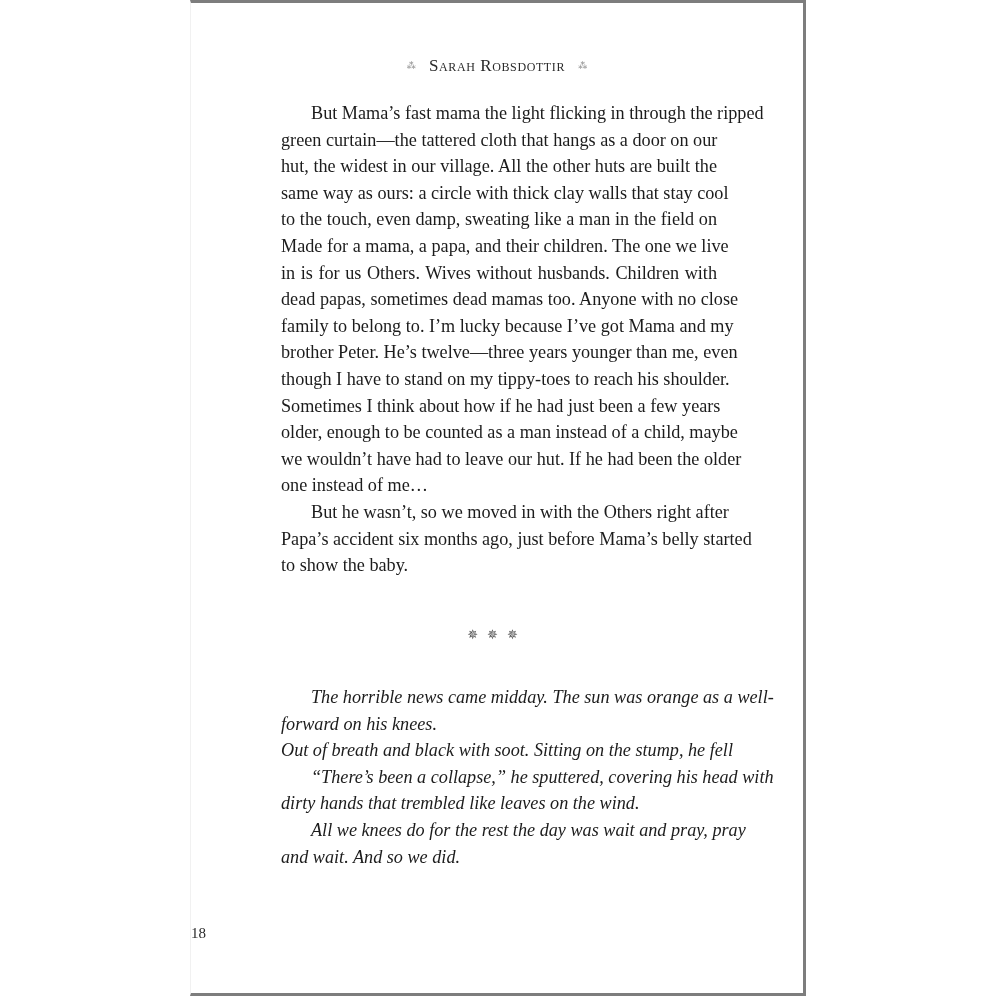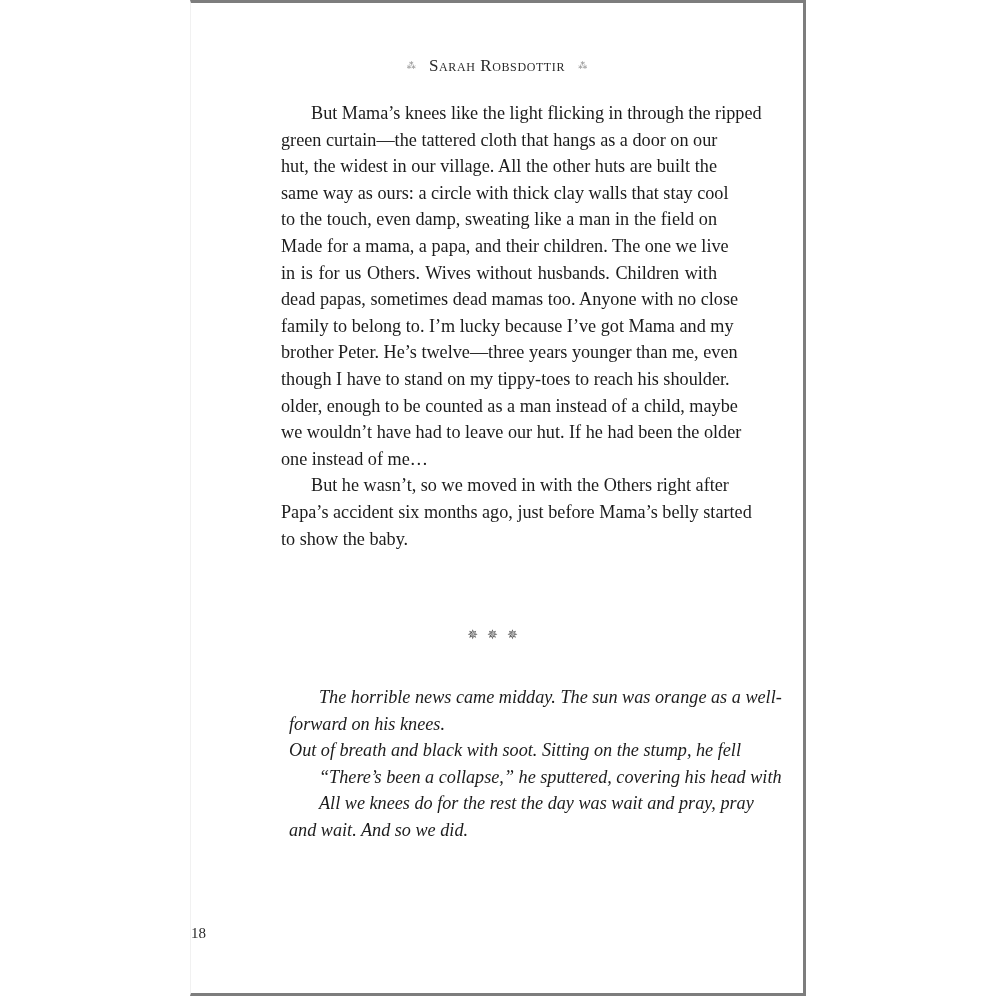--- a/index.html
+++ b/index.html
@@ -33,21 +33,21 @@
     .text-block {
       position: absolute;
       left: 90px; width: 436px;
       font-family: "Liberation Serif", "DejaVu Serif", serif;
       font-size: 18.2px;
       line-height: 26.6px;
       color: #1c1c1c;
       text-align: justify;
     }
     .block-1 { top: 97px; }
-    .block-2 { top: 681px; margin-left: 8px; }
+    .block-2 { top: 681px; }
     .line { display: block; text-align: justify; text-align-last: justify; white-space: nowrap; }
     .line.last { text-align-last: left; }
     .line.indent { padding-left: 30px; }
     .ornament-break {
       position: absolute;
       top: 624px; left: 0; width: 100%;
       text-align: center;
       font-family: "DejaVu Sans", sans-serif;
       font-size: 13px;
       color: #555555;
@@ -68,31 +68,32 @@
 <div class="page">
 
   <div class="running-head">
     <span class="orn">⁂</span>
     <span class="name">Sarah Robsdottir</span>
     <span class="orn">⁂</span>
   </div>
 
   <div class="text-block block-1">
     <div>
-      <span class="line indent">But Mama’s knees like the light flicking in through the ripped</span>
+      <span class="line indent">But Mama’s fast mama the light flicking in through the ripped</span>
       <span class="line">green curtain—the tattered cloth that hangs as a door on our</span>
       <span class="line">hut, the widest in our village. All the other huts are built the</span>
       <span class="line">same way as ours: a circle with thick clay walls that stay cool</span>
       <span class="line">to the touch, even damp, sweating like a man in the field on</span>
       <span class="line">Made for a mama, a papa, and their children. The one we live</span>
       <span class="line">in is for us Others. Wives without husbands. Children with</span>
       <span class="line">dead papas, sometimes dead mamas too. Anyone with no close</span>
       <span class="line">family to belong to. I’m lucky because I’ve got Mama and my</span>
       <span class="line">brother Peter. He’s twelve—three years younger than me, even</span>
       <span class="line">though I have to stand on my tippy-toes to reach his shoulder.</span>
+      <span class="line">Sometimes I think about how if he had just been a few years</span>
       <span class="line">older, enough to be counted as a man instead of a child, maybe</span>
       <span class="line">we wouldn’t have had to leave our hut. If he had been the older</span>
       <span class="line last">one instead of me…</span>
     </div>
     <div>
       <span class="line indent">But he wasn’t, so we moved in with the Others right after</span>
       <span class="line">Papa’s accident six months ago, just before Mama’s belly started</span>
       <span class="line last">to show the baby.</span>
     </div>
   </div>
@@ -100,20 +101,21 @@
   <div class="ornament-break">✵✵✵</div>
 
   <div class="text-block block-2">
     <div style="font-style:italic;">
       <span class="line indent">The horrible news came midday. The sun was orange as a well-</span>
       <span class="line last">forward on his knees.</span>
       <span class="line">Out of breath and black with soot. Sitting on the stump, he fell</span>
     </div>
     <div style="font-style:italic;">
       <span class="line indent">“There’s been a collapse,” he sputtered, covering his head with</span>
+      <span class="line last">dirty hands that trembled like leaves on the wind.</span>
     </div>
     <div style="font-style:italic;">
       <span class="line indent">All we knees do for the rest the day was wait and pray, pray</span>
       <span class="line last">and wait. And so we did.</span>
     </div>
   </div>
 
   <div class="page-number">18</div>
 </div>
 

